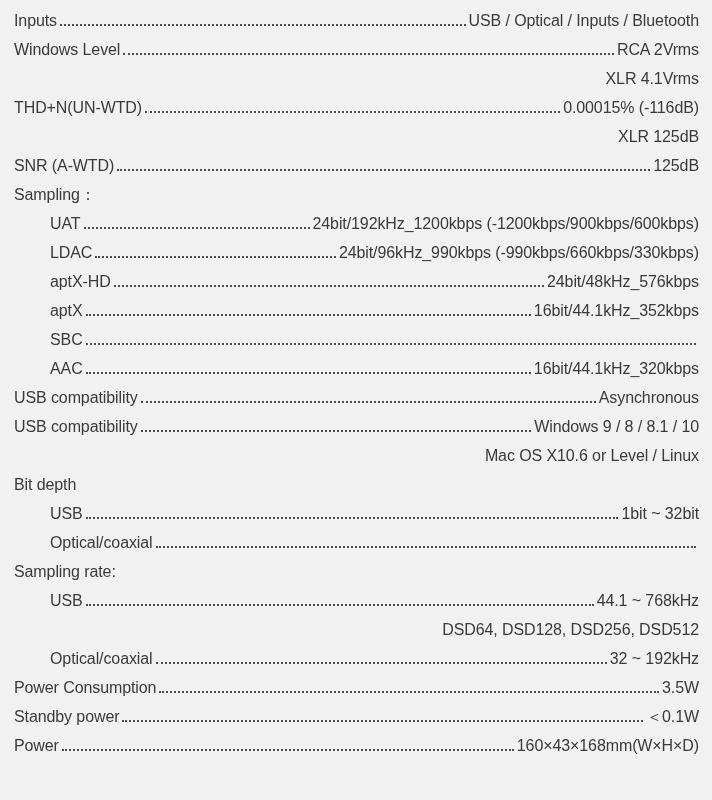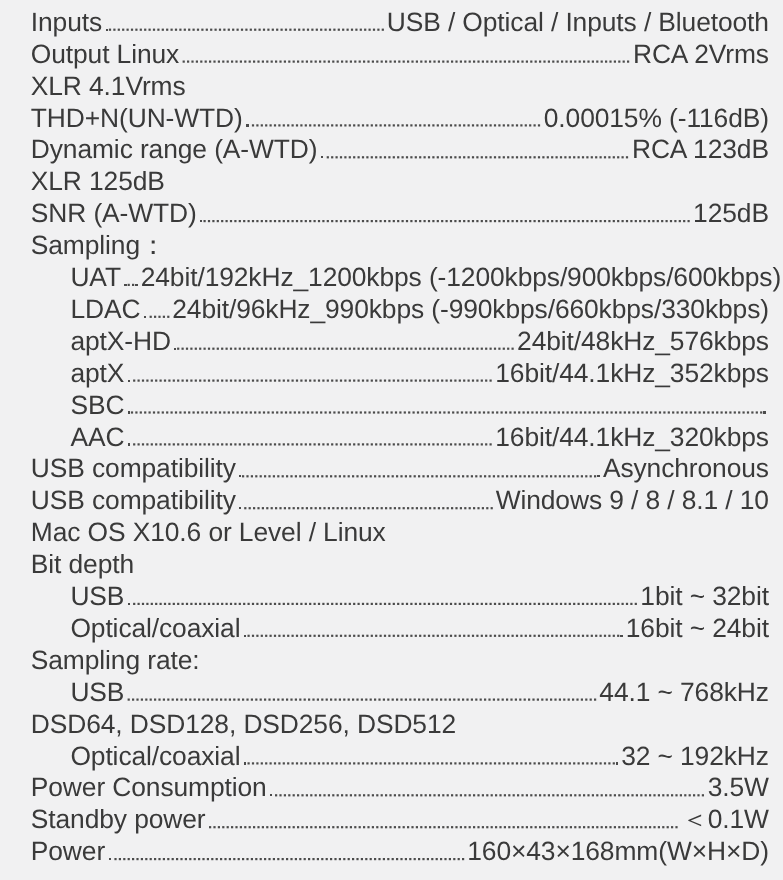--- a/index.html
+++ b/index.html
@@ -9,38 +9,38 @@
   body {
     width: 712px;
     height: 800px;
     overflow: hidden;
     background: #f1f1f2;
   }
   .spec-sheet {
     box-sizing: border-box;
     width: 712px;
     height: 800px;
-    padding: 6px 13px 0 28px;
+    padding: 6px 13px 0 14px;
     font-family: "Liberation Sans", "DejaVu Sans", sans-serif;
-    font-size: 24px;
+    font-size: 16px;
     line-height: 29px;
     color: #3a3a3a;
     letter-spacing: -0.1px;
   }
   .row {
     display: flex;
     align-items: baseline;
     height: 29px;
     white-space: nowrap;
   }
   .row.indent {
     padding-left: 36px;
   }
   .row.cont {
-    justify-content: flex-start;
+    justify-content: flex-end;
   }
   .spec-label,
   .spec-value {
     flex: 0 0 auto;
   }
   .dot-leader {
     flex: 1 1 auto;
     min-width: 12px;
     border-bottom: 2px dotted #4b4b4b;
     margin: 0 3px;
@@ -49,37 +49,32 @@
 </head>
 <body style="background: rgb(241, 241, 242);">
 
 <div class="spec-sheet" style="color: rgb(58, 58, 58);">
     <div class="row spec">
     <span class="spec-label">Inputs</span>
     <span class="dot-leader" style="border-bottom-color: rgb(75, 75, 75);"></span>
     <span class="spec-value">USB / Optical / Inputs / Bluetooth</span>
   </div>
     <div class="row spec">
-    <span class="spec-label">Output Linux</span>
+    <span class="spec-label">Windows Level</span>
     <span class="dot-leader" style="border-bottom-color: rgb(75, 75, 75);"></span>
     <span class="spec-value">RCA 2Vrms</span>
   </div>
     <div class="row cont">
 
     <span class="spec-value">XLR 4.1Vrms</span>
   </div>
     <div class="row spec">
     <span class="spec-label">THD+N(UN-WTD)</span>
     <span class="dot-leader" style="border-bottom-color: rgb(75, 75, 75);"></span>
     <span class="spec-value">0.00015% (-116dB)</span>
-  </div>
-    <div class="row spec">
-    <span class="spec-label">Dynamic range (A-WTD)</span>
-    <span class="dot-leader" style="border-bottom-color: rgb(75, 75, 75);"></span>
-    <span class="spec-value">RCA 123dB</span>
   </div>
     <div class="row cont">
 
     <span class="spec-value">XLR 125dB</span>
   </div>
     <div class="row spec">
     <span class="spec-label">SNR (A-WTD)</span>
     <span class="dot-leader" style="border-bottom-color: rgb(75, 75, 75);"></span>
     <span class="spec-value">125dB</span>
   </div>
@@ -135,21 +130,20 @@
 
   </div>
     <div class="row spec indent">
     <span class="spec-label">USB</span>
     <span class="dot-leader" style="border-bottom-color: rgb(75, 75, 75);"></span>
     <span class="spec-value">1bit ~ 32bit</span>
   </div>
     <div class="row spec indent">
     <span class="spec-label">Optical/coaxial</span>
     <span class="dot-leader" style="border-bottom-color: rgb(75, 75, 75);"></span>
-    <span class="spec-value">16bit ~ 24bit</span>
   </div>
     <div class="row header">
     <span class="spec-label">Sampling rate:</span>
 
   </div>
     <div class="row spec indent">
     <span class="spec-label">USB</span>
     <span class="dot-leader" style="border-bottom-color: rgb(75, 75, 75);"></span>
     <span class="spec-value">44.1 ~ 768kHz</span>
   </div>

